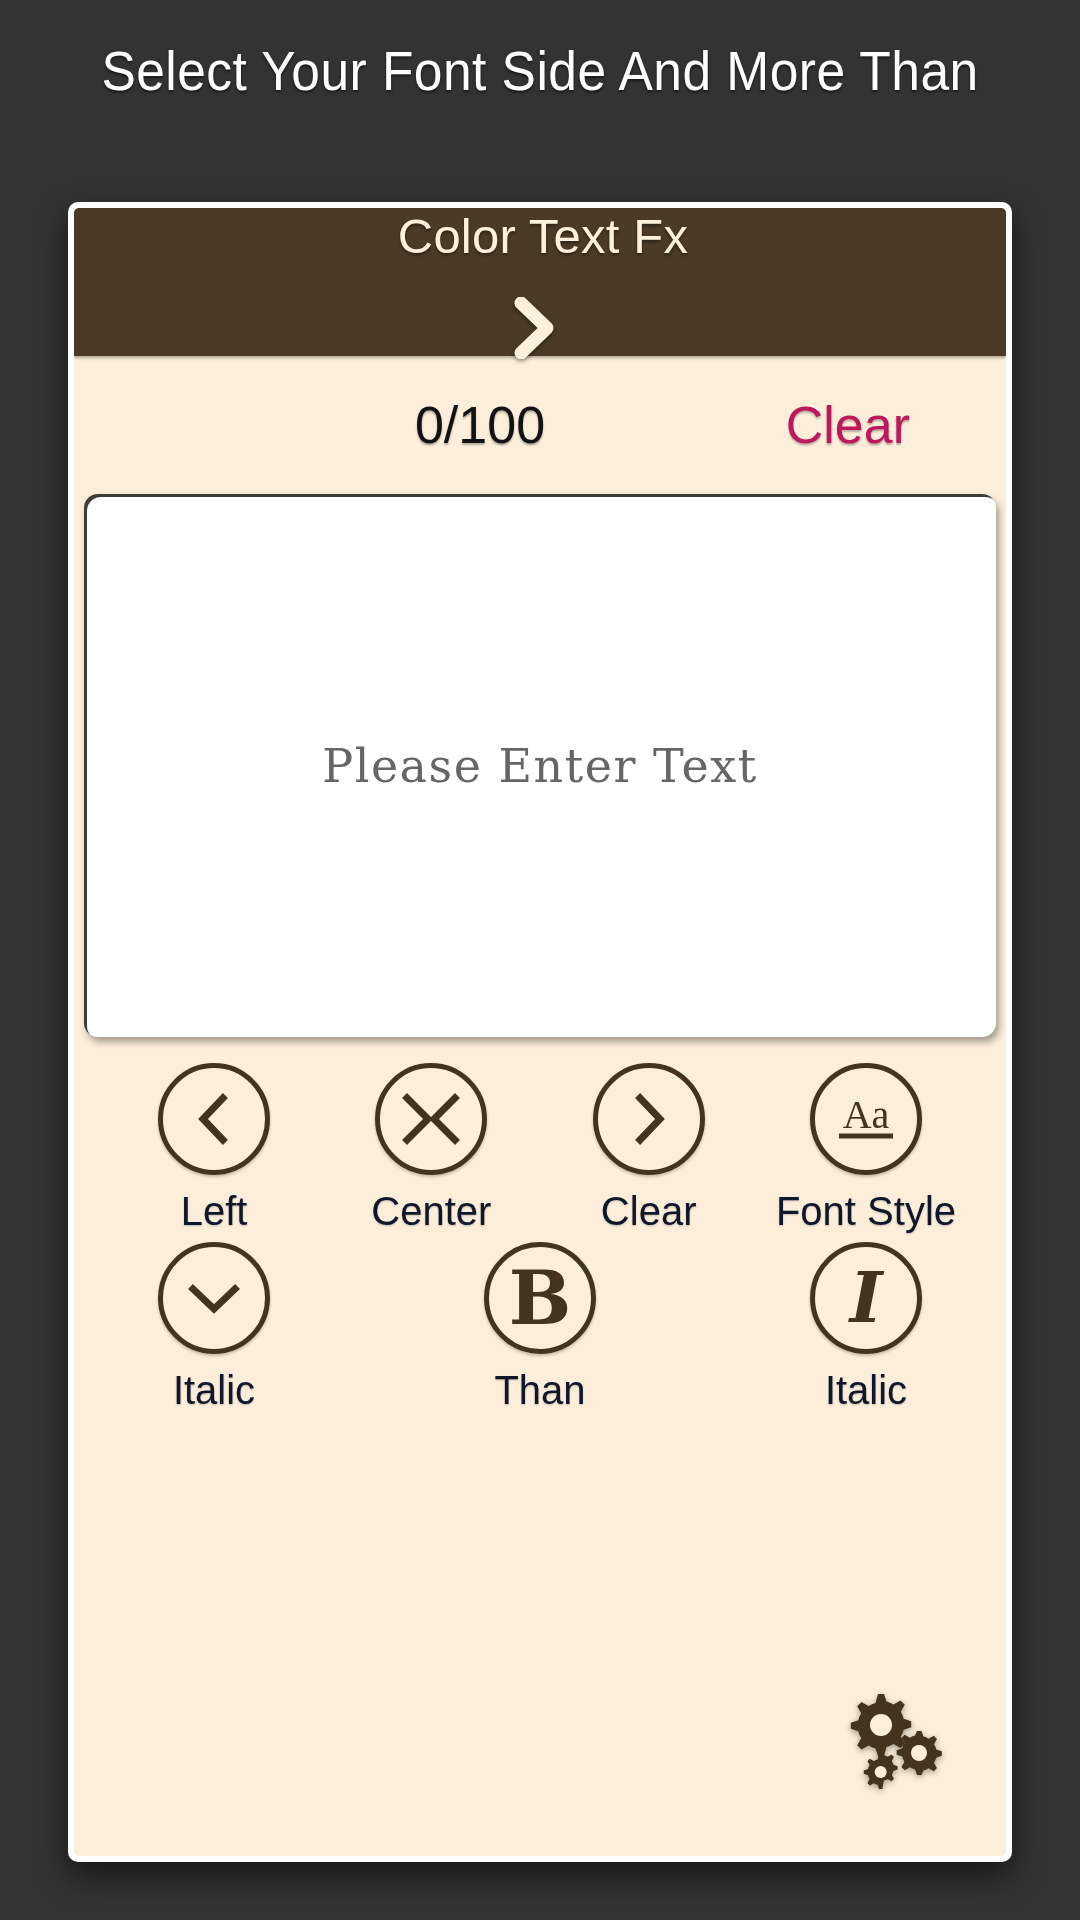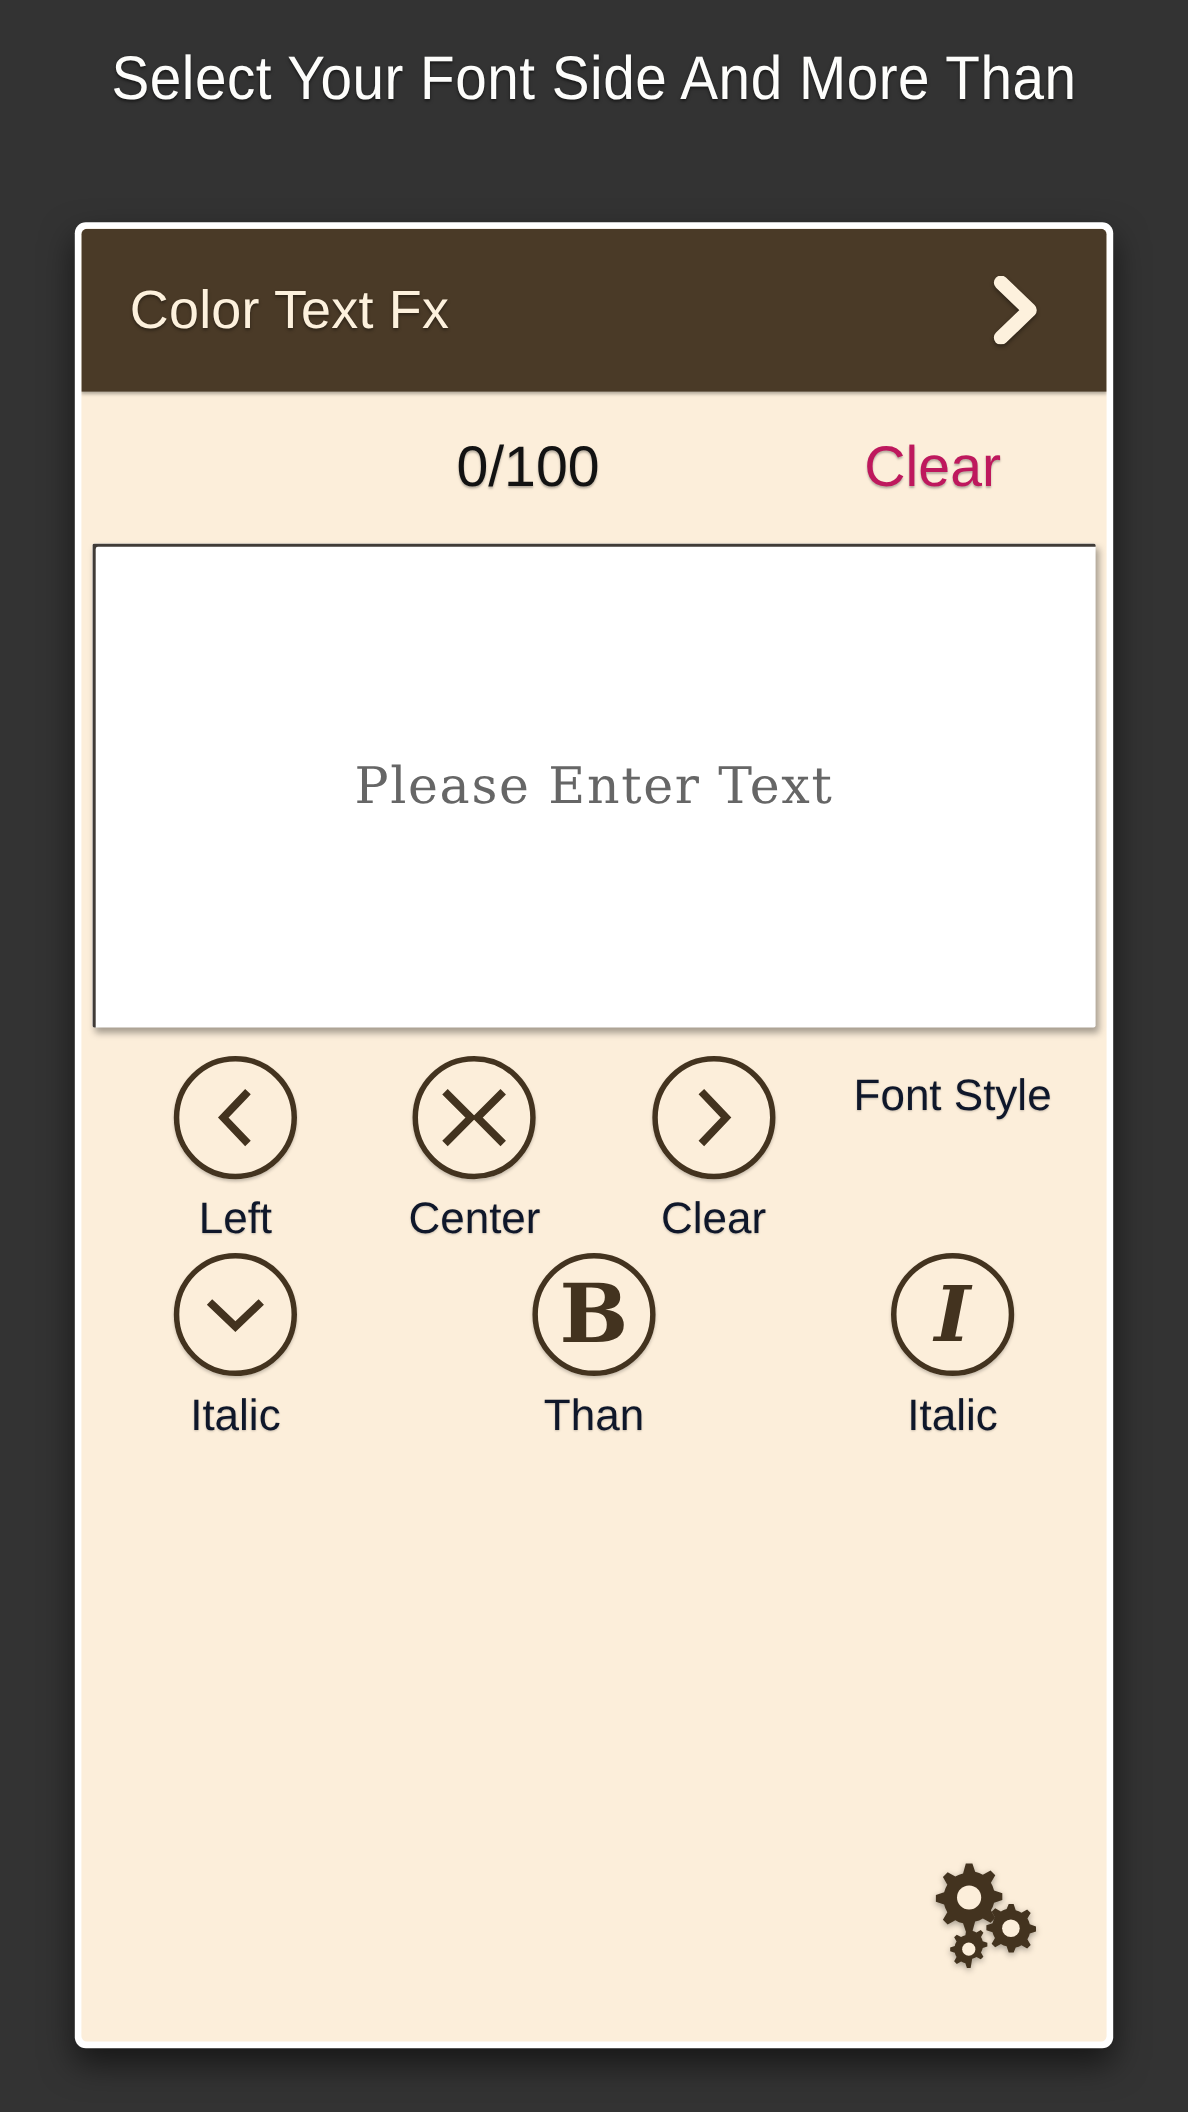--- a/index.html
+++ b/index.html
@@ -55,20 +55,21 @@
   
   .appbar {
     position: relative;
     height: 148px;
     background: #4a3a27;
     display: flex;
     align-items: center;
     justify-content: space-between;
     padding: 0 38px 0 44px;
     box-shadow: 0 2px 3px rgba(0,0,0,0.30);
+    flex-direction: column;
   }
   .appbar-title {
     color: #fdf1dd;
     font-size: 49px;
     font-weight: 400;
     letter-spacing: 0.2px;
     text-shadow: 0 2px 3px rgba(0,0,0,0.4);
   }
   .appbar-chevron {
     width: 56px; height: 56px;
@@ -98,23 +99,23 @@
     right: 96px;
     font-size: 52px;
     color: #be185d;
     text-shadow: 0 2px 2px rgba(0,0,0,0.28);
     cursor: pointer;
   }
 
   
   .textarea-wrap {
     margin: 0 10px;
-    height: 440px;
+    height: 543px;
     background: #ffffff;
-    border-radius: 2px;
+    border-radius: 14px;
     box-shadow:
       inset 3px 3px 0 0 rgba(30,25,20,0.85),
       3px 5px 7px rgba(0,0,0,0.35);
     display: flex;
     align-items: center;
     justify-content: center;
   }
   .textarea-placeholder {
     font-family: "DejaVu Serif", serif;
     font-size: 46px;
@@ -224,20 +225,26 @@
           <div class="tool">
             <div class="tool-circle">
               <svg width="58" height="62" viewBox="0 0 58 62">
                 <path d="M20 10 L40 31 L20 52" fill="none" stroke="#43331f" stroke-width="7" stroke-linecap="square" stroke-linejoin="miter"></path>
               </svg>
             </div>
             <div class="tool-label">Clear</div>
           </div>
 
           <div class="tool">
+            <div class="tool-circle">
+              <svg width="74" height="62" viewBox="0 0 74 62">
+                <text x="37" y="40" text-anchor="middle" font-family="Liberation Serif, serif" font-size="40" fill="#43331f">Aa</text>
+                <line x1="10" y1="48" x2="64" y2="48" stroke="#43331f" stroke-width="5"></line>
+              </svg>
+            </div>
             <div class="tool-label">Font Style</div>
           </div>
 
         </div>
 
         <div class="tool-row">
 
 
           <div class="tool">
             <div class="tool-circle">

